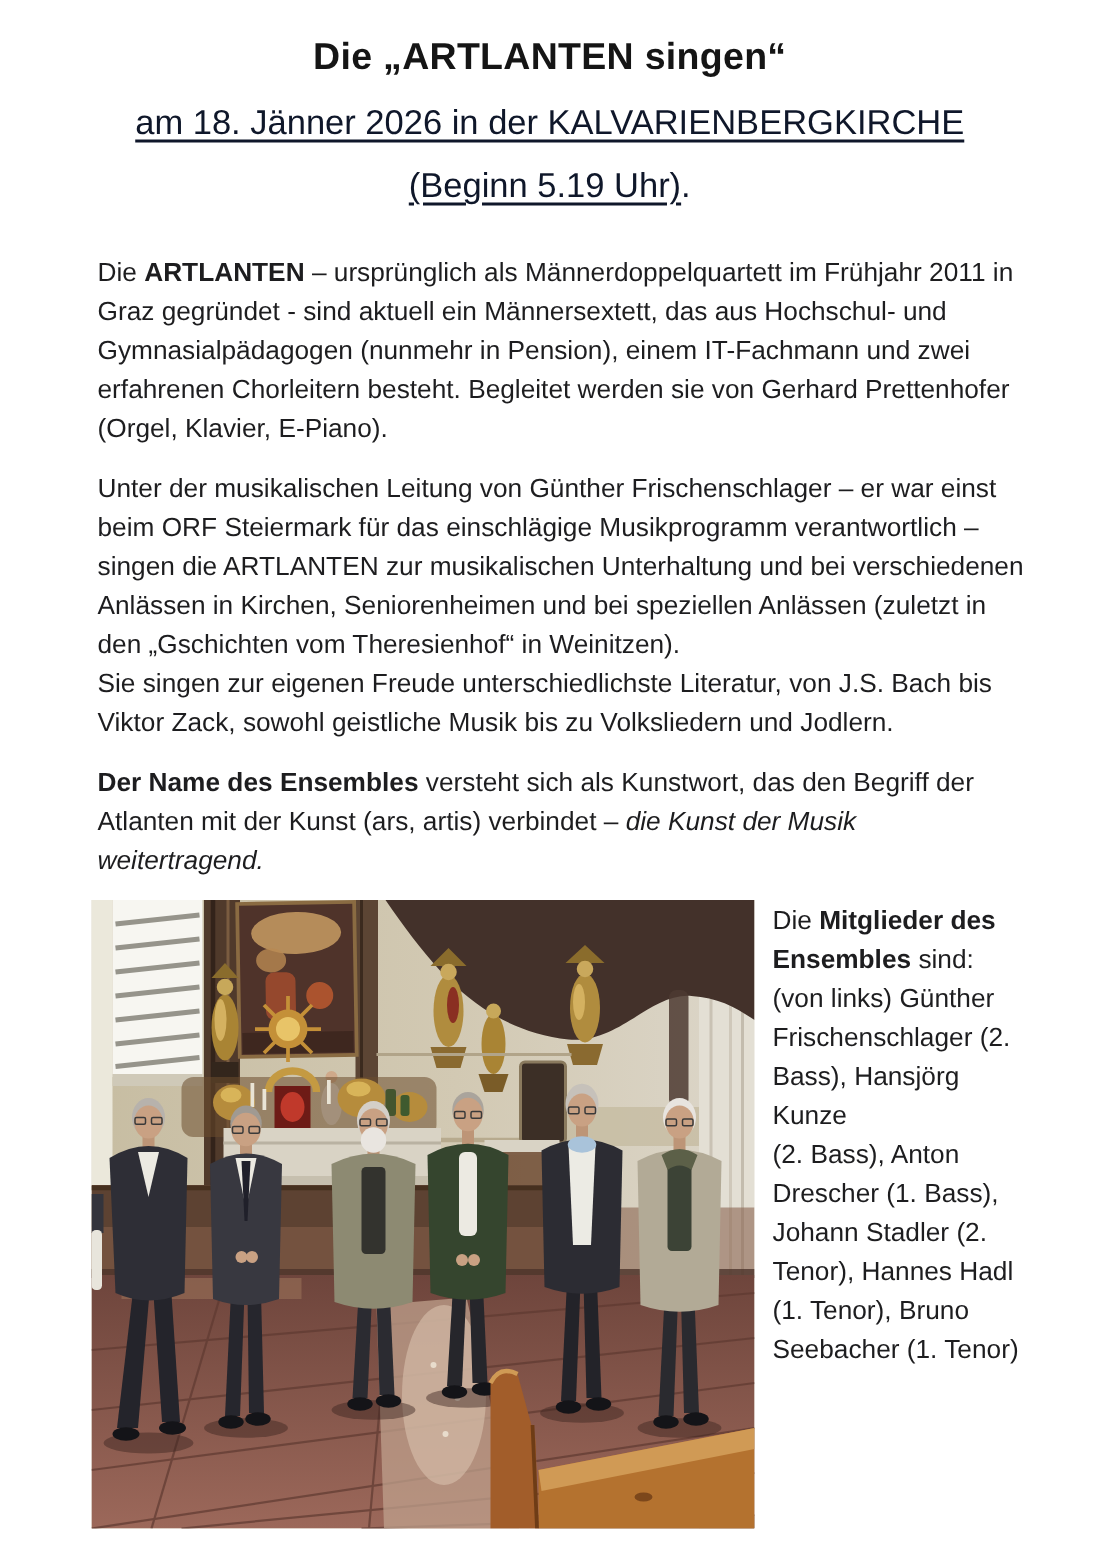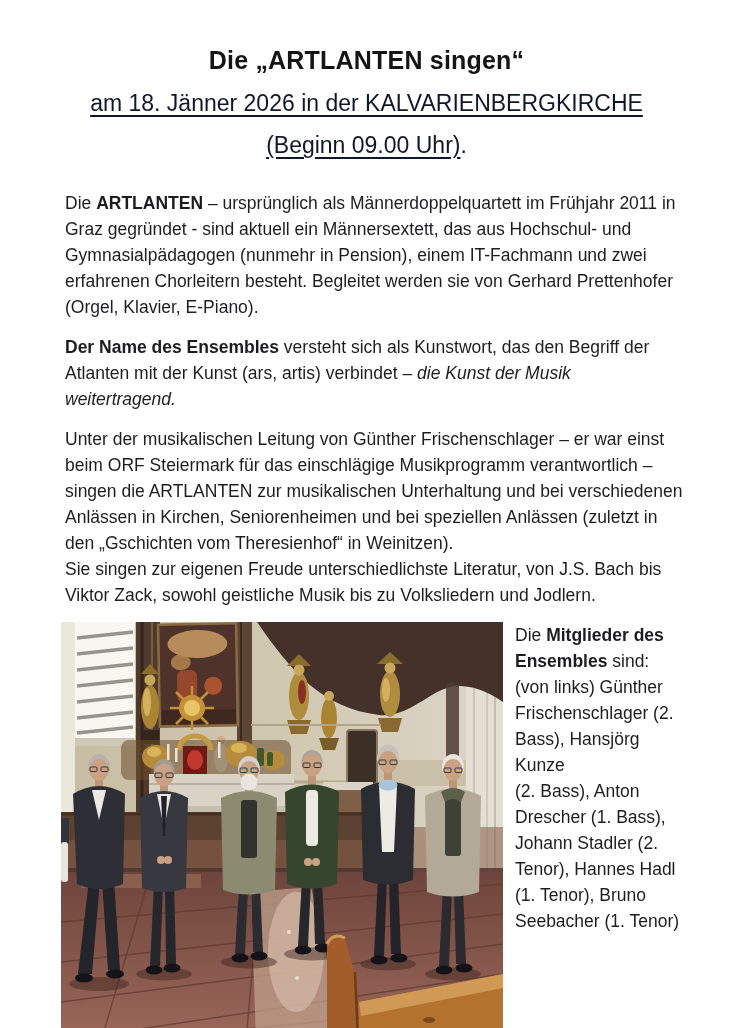--- a/index.html
+++ b/index.html
@@ -4,21 +4,21 @@
 <style>
   html,body{margin:0;padding:0;background:#ffffff;}
   .page{
     position:relative;
     width:733px;height:1028px;
     background:#ffffff;
     font-family:"Liberation Sans","DejaVu Sans",sans-serif;
     color:#1d1d1f;
     overflow:hidden;
   }
-  header{text-align:center;padding-top:46px;}
+  header{text-align:center;padding-top:24px;}
   h1{
     margin:0;
     font-size:25px;
     font-weight:700;
     color:#151515;
     letter-spacing:.2px;
   }
   .sub{
     font-size:23px;
     margin-top:15px;
@@ -49,41 +49,41 @@
   }
 </style>
 </head>
 <body>
 
 <div class="page">
 
   <header>
     <h1>Die „ARTLANTEN singen“</h1>
     <div class="sub u">am 18. Jänner 2026 in der KALVARIENBERGKIRCHE</div>
-    <div class="sub"><span class="u">(Beginn 09.00 Uhr)</span><span>.</span></div>
+    <div class="sub"><span class="u">(Beginn 5.19 Uhr)</span><span>.</span></div>
   </header>
 
   <main class="content">
     <p class="para"><span>Die </span><b>ARTLANTEN</b><span> – ursprünglich als Männerdoppelquartett im Frühjahr 2011 in
 Graz gegründet - sind aktuell ein Männersextett, das aus Hochschul- und
 Gymnasialpädagogen (nunmehr in Pension), einem IT-Fachmann und zwei
 erfahrenen Chorleitern besteht. Begleitet werden sie von Gerhard Prettenhofer
 (Orgel, Klavier, E-Piano).</span></p>
-
-    <p class="para"><b>Der Name des Ensembles</b><span> versteht sich als Kunstwort, das den Begriff der
-Atlanten mit der Kunst (ars, artis) verbindet – </span><i>die Kunst der Musik
-weitertragend.</i></p>
 
     <p class="para"><span>Unter der musikalischen Leitung von Günther Frischenschlager – er war einst
 beim ORF Steiermark für das einschlägige Musikprogramm verantwortlich –
 singen die ARTLANTEN zur musikalischen Unterhaltung und bei verschiedenen
 Anlässen in Kirchen, Seniorenheimen und bei speziellen Anlässen (zuletzt in
 den „Gschichten vom Theresienhof“ in Weinitzen).
 Sie singen zur eigenen Freude unterschiedlichste Literatur, von J.S. Bach bis
 Viktor Zack, sowohl geistliche Musik bis zu Volksliedern und Jodlern.</span></p>
+
+    <p class="para"><b>Der Name des Ensembles</b><span> versteht sich als Kunstwort, das den Begriff der
+Atlanten mit der Kunst (ars, artis) verbindet – </span><i>die Kunst der Musik
+weitertragend.</i></p>
 
     <div class="photo-row">
       <figure class="photo">
         <svg width="442" height="419" viewBox="0 0 442 419" xmlns="http://www.w3.org/2000/svg">
           <defs>
             <linearGradient id="wallGrad" x1="0" y1="0" x2="1" y2="0">
               <stop offset="0" stop-color="#c7bda2"></stop>
                 <stop offset="0.55" stop-color="#d2c9b3"></stop>
                 <stop offset="1" stop-color="#dcd6c9"></stop>
             </linearGradient>

